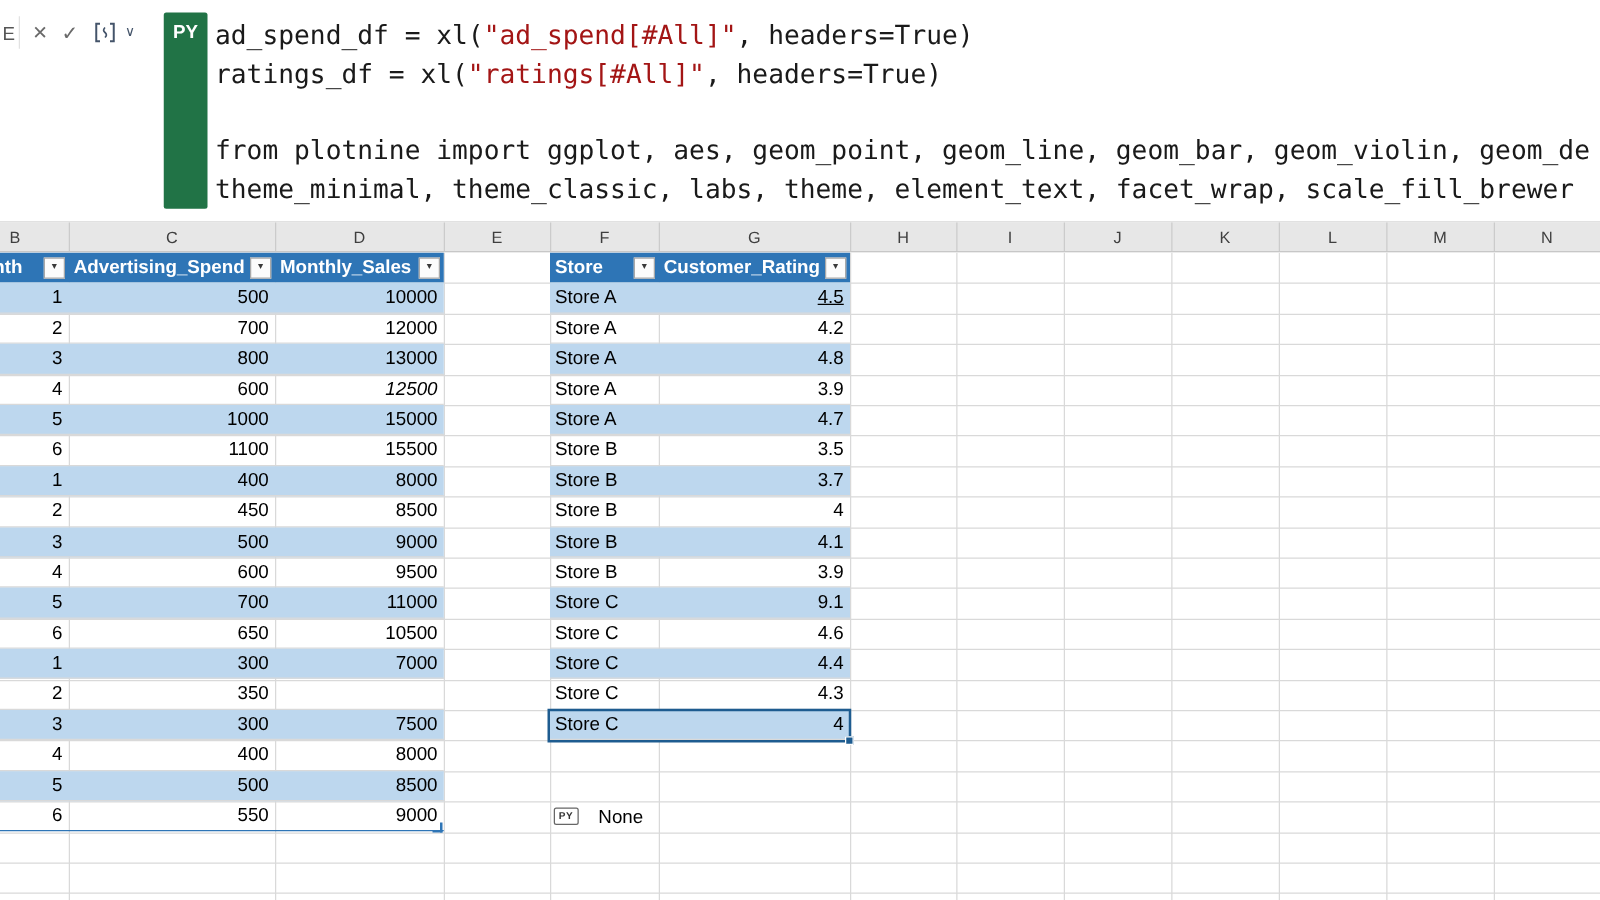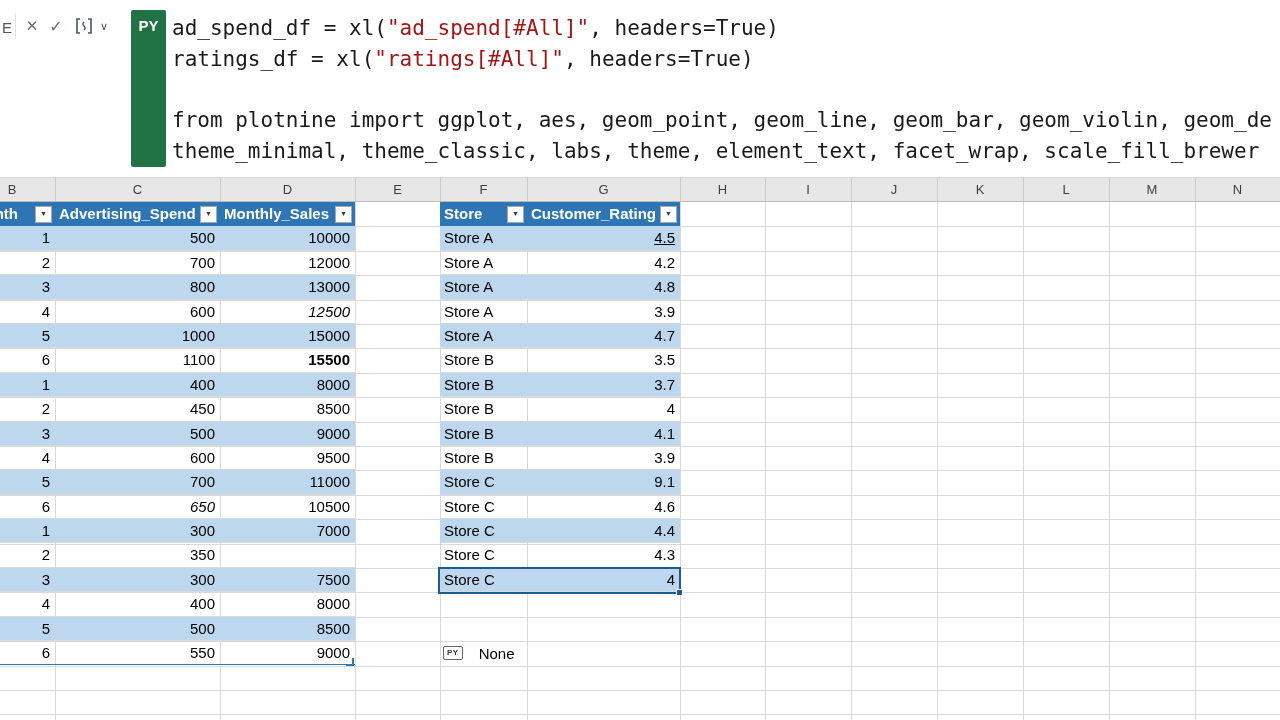--- a/index.html
+++ b/index.html
@@ -153,21 +153,21 @@
           <div class="t-cell num" style="width: 135px; font-style: italic;">12500</div>
         </div>
         <div class="t-row band">
           <div class="t-cell num" style="width: 86px;">5</div>
           <div class="t-cell num" style="width: 165px; text-align: right;">1000</div>
           <div class="t-cell num" style="width: 135px;">15000</div>
         </div>
         <div class="t-row">
           <div class="t-cell num" style="width: 86px;">6</div>
           <div class="t-cell num" style="width: 165px;">1100</div>
-          <div class="t-cell num" style="width: 135px; font-weight: bold;">15500</div>
+          <div class="t-cell num" style="width: 135px;">15500</div>
         </div>
         <div class="t-row band">
           <div class="t-cell num" style="width: 86px;">1</div>
           <div class="t-cell num" style="width: 165px;">400</div>
           <div class="t-cell num" style="width: 135px;">8000</div>
         </div>
         <div class="t-row">
           <div class="t-cell num" style="width: 86px;">2</div>
           <div class="t-cell num" style="width: 165px;">450</div>
           <div class="t-cell num" style="width: 135px;">8500</div>
@@ -182,21 +182,21 @@
           <div class="t-cell num" style="width: 165px;">600</div>
           <div class="t-cell num" style="width: 135px;">9500</div>
         </div>
         <div class="t-row band">
           <div class="t-cell num" style="width: 86px;">5</div>
           <div class="t-cell num" style="width: 165px;">700</div>
           <div class="t-cell num" style="width: 135px;">11000</div>
         </div>
         <div class="t-row">
           <div class="t-cell num" style="width: 86px;">6</div>
-          <div class="t-cell num" style="width: 165px; font-style: italic;">650</div>
+          <div class="t-cell num" style="width: 165px;">650</div>
           <div class="t-cell num" style="width: 135px;">10500</div>
         </div>
         <div class="t-row band">
           <div class="t-cell num" style="width: 86px;">1</div>
           <div class="t-cell num" style="width: 165px;">300</div>
           <div class="t-cell num" style="width: 135px;">7000</div>
         </div>
         <div class="t-row">
           <div class="t-cell num" style="width: 86px;">2</div>
           <div class="t-cell num" style="width: 165px;">350</div>

